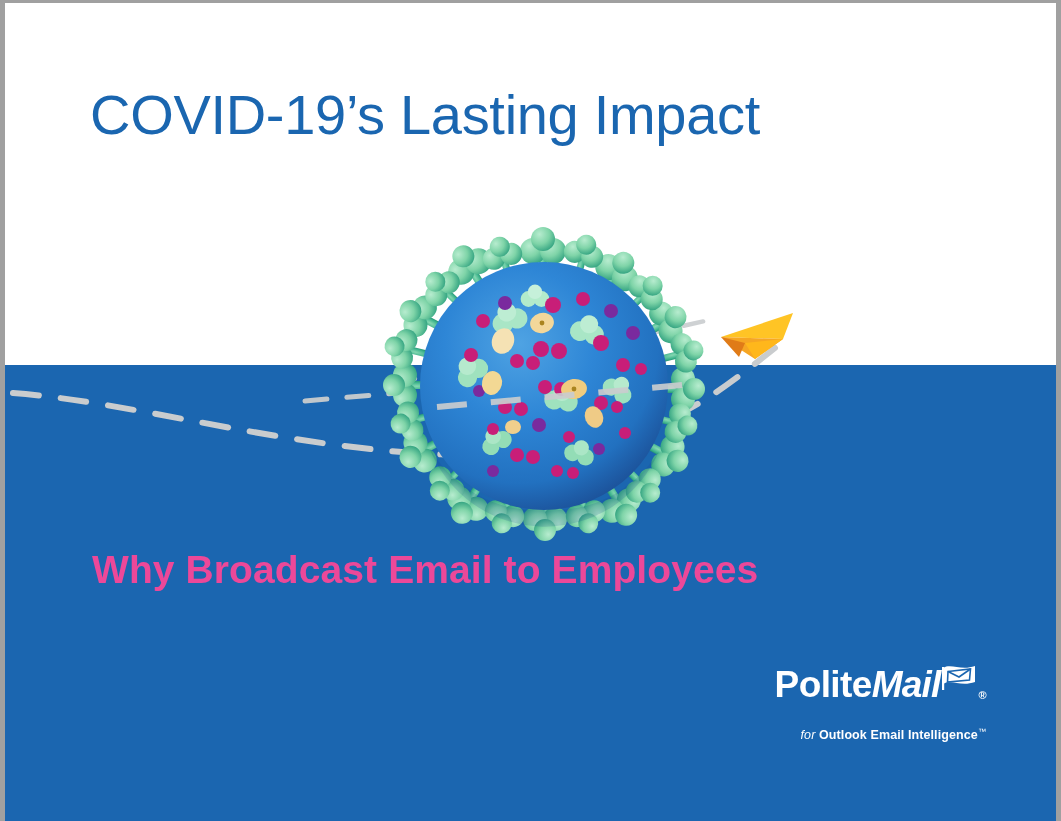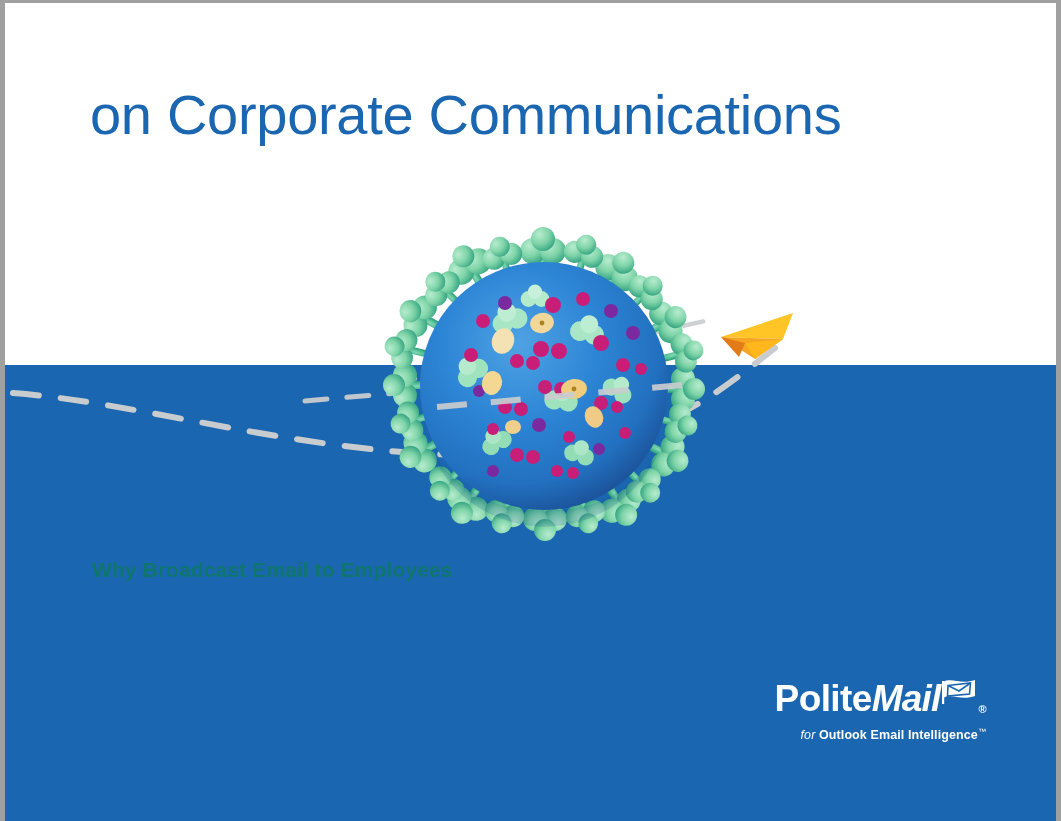--- a/index.html
+++ b/index.html
@@ -64,22 +64,22 @@
   }
 
   
   .subtitle-block {
     position: absolute;
     left: 87px;
     top: 549px;
     z-index: 6;
   }
   .subtitle-line {
-    color: #0f766e;
-    font-size: 21px;
+    color: #ec4899;
+    font-size: 39px;
     line-height: 36px;
     font-weight: bold;
     letter-spacing: 0.1px;
     white-space: nowrap;
   }
 
   
   .logo-block {
     position: absolute;
     right: 70px;
@@ -109,37 +109,37 @@
   }
   .logo-flag {
     margin-left: 1px;
     margin-bottom: 6px;
     display: inline-block;
   }
   .logo-tagline {
     color: #ffffff;
     font-size: 12.5px;
     line-height: 16px;
-    margin-top: 7px;
+    margin-top: 21px;
     letter-spacing: 0.1px;
     white-space: nowrap;
   }
   .logo-tagline .tg-for { font-style: italic; }
   .logo-tagline .tg-bold { font-weight: bold; }
   .logo-tagline .tg-tm { font-size: 8px; vertical-align: super; }
 </style>
 </head>
 <body>
 
 <div class="page">
 
   <div class="blue-band"></div>
 
   <div class="title-block">
-    <div class="title-line">on Corporate Communications</div>
+    <div class="title-line">COVID-19’s Lasting Impact</div>
   </div>
 
   <svg class="artwork" viewBox="0 0 1061 821">
     <defs>
       <radialGradient id="virusBody" cx="40%" cy="33%" r="72%">
         <stop offset="0%" stop-color="#4FA3E3"></stop>
         <stop offset="42%" stop-color="#2E86D6"></stop>
         <stop offset="78%" stop-color="#2271C0"></stop>
         <stop offset="100%" stop-color="#1B4E95"></stop>
       </radialGradient>

